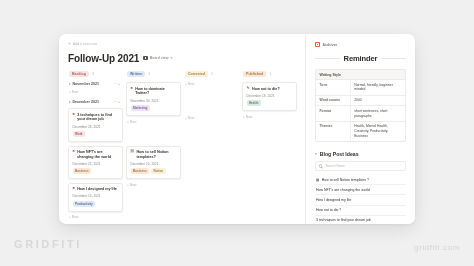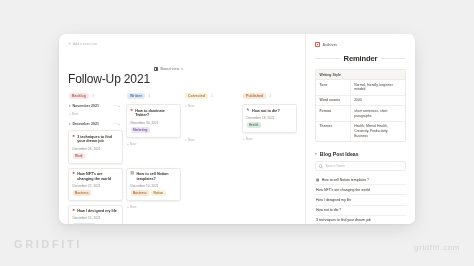--- a/index.html
+++ b/index.html
@@ -46,21 +46,21 @@
   .addicon-row {
     display: flex; align-items: center; gap: 2px;
     font-size: 3.6px; color: #b9b6b2; margin-bottom: 6px;
   }
   .plusglyph { font-size: 4.5px; color: #c3c0bc; line-height: 1; }
 
   .board-title-row {
     display: flex; align-items: center; gap: 4px; margin-bottom: 7px;
   }
   .board-title {
-    font-size: 12px; font-weight: 400; color: #2f2b28; letter-spacing: -.15px; margin-top: 19px;
+    font-size: 10px; font-weight: 700; color: #2f2b28; letter-spacing: -.15px;
   }
   .viewpill {
     display: flex; align-items: center; gap: 2px;
     font-size: 3.5px; color: #9b9792; font-weight: 600;
   }
   .grid-ic {
     width: 4.5px; height: 4.5px; border-radius: 1px;
     background: #55524e; display: inline-block; position: relative;
   }
   .grid-ic:after {

